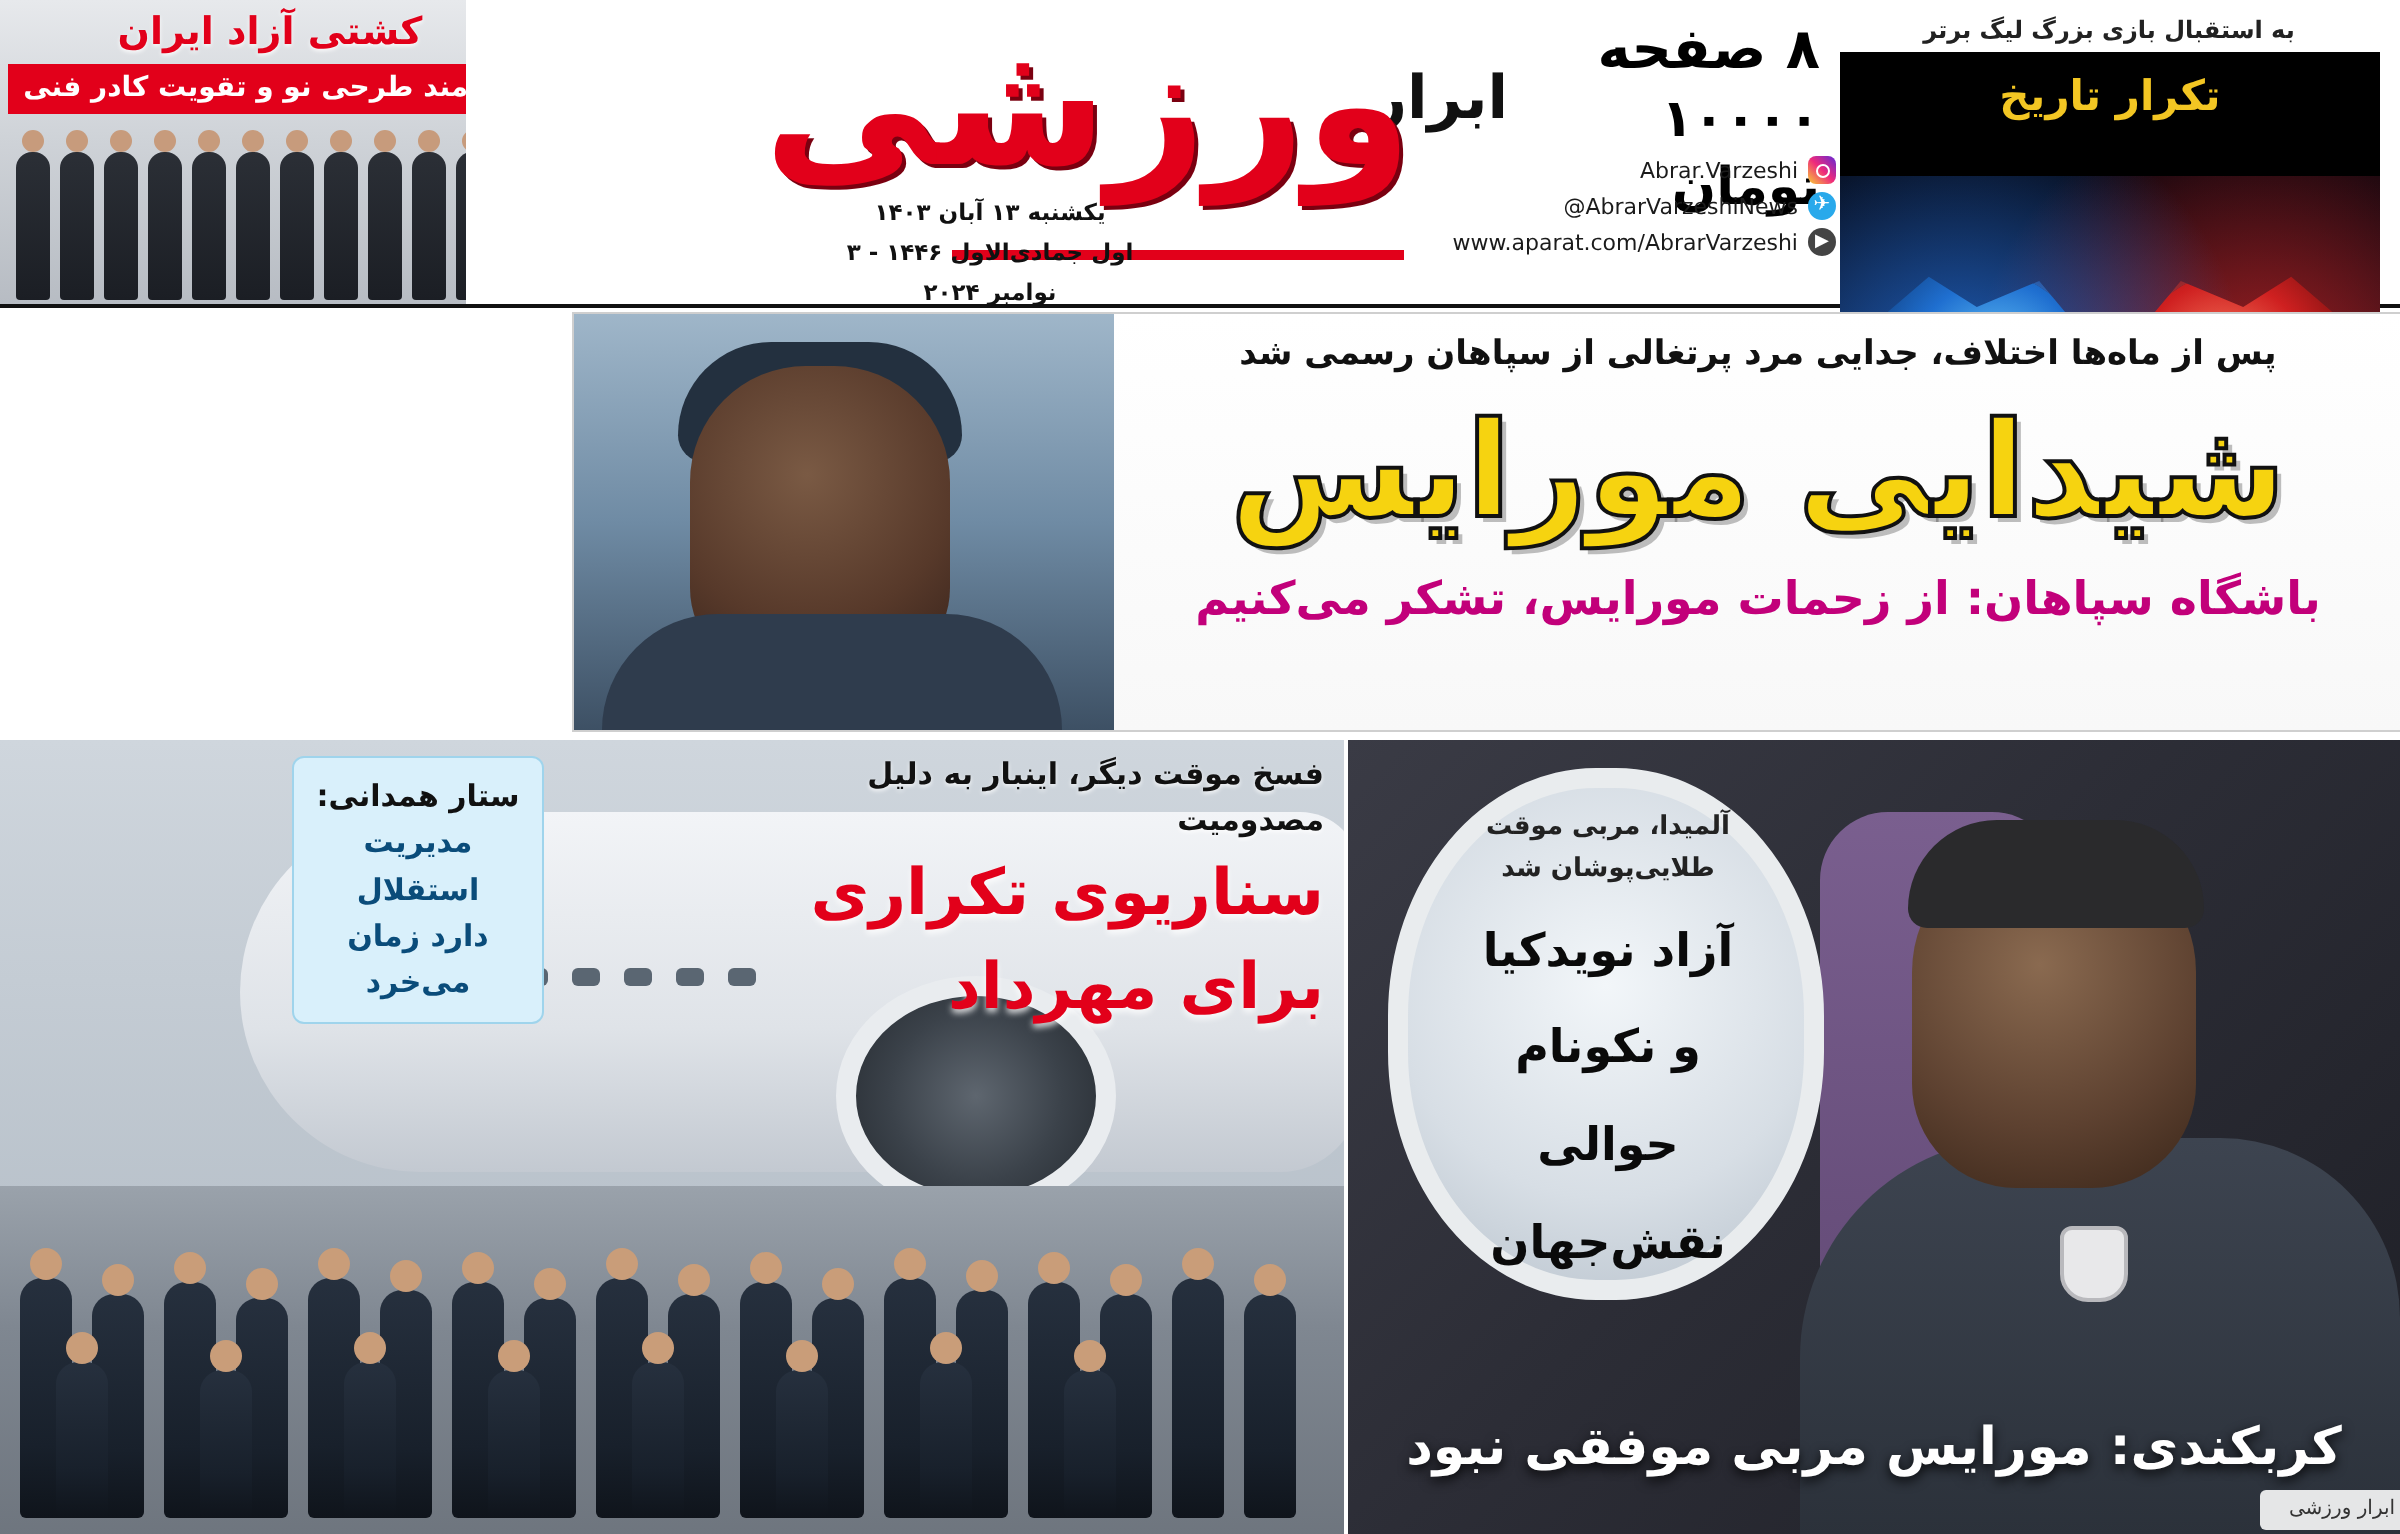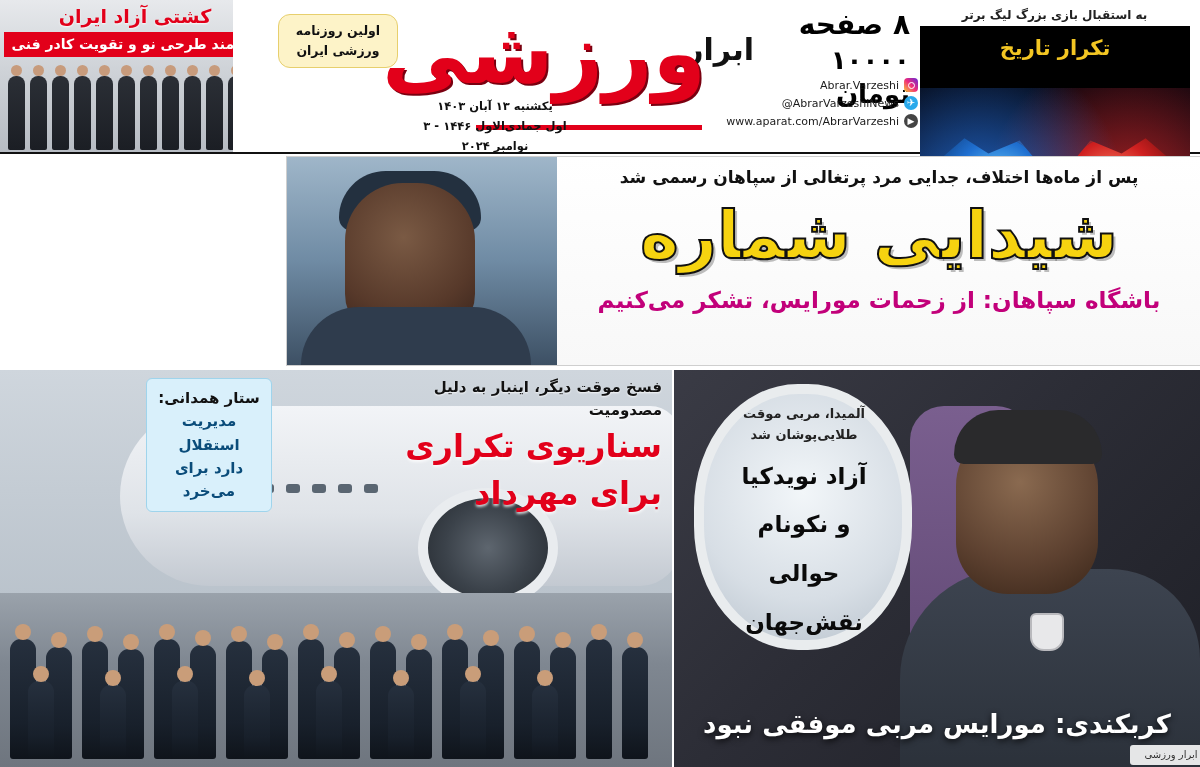--- a/index.html
+++ b/index.html
@@ -651,21 +651,20 @@
         <span class="ico web">▶</span>
       </div>
     </div>
 
     <div class="logo-wrap">
       <div class="logo-small">ابرار</div>
       <div class="logo-main">ورزشی</div>
       <div class="logo-rule"></div>
     </div>
 
-    <div class="first-daily">اولین روزنامه ورزشی ایران</div>
 
     <div class="issue-info">
       <div>یکشنبه ۱۳ آبان ۱۴۰۳</div>
       <div>اول جمادی‌الاول ۱۴۴۶ - ۳ نوامبر ۲۰۲۴</div>
       <div>شماره ۸۶۱۳</div>
     </div>
 
     <div class="wrestle">
       <div class="wrestle-photo">
         <div class="wr-figs">
@@ -705,21 +704,21 @@
   </div>
 
   <div class="lead">
     <div class="lead-photo">
       <div class="hair"></div>
       <div class="head"></div>
       <div class="body"></div>
     </div>
     <div class="lead-text">
       <div class="lead-kicker">پس از ماه‌ها اختلاف، جدایی مرد پرتغالی از سپاهان رسمی شد</div>
-      <div class="lead-head">شیدایی شماره</div>
+      <div class="lead-head">شیدایی مورایس</div>
       <div class="lead-sub">باشگاه سپاهان: از زحمات مورایس، تشکر می‌کنیم</div>
     </div>
   </div>
 
   <div class="story-plane">
     <div class="plane-sky">
       <div class="plane-body">
         <span class="plane-win" style="left:140px"></span>
         <span class="plane-win" style="left:166px"></span>
         <span class="plane-win" style="left:192px"></span>
@@ -760,21 +759,21 @@
 
     <div class="plane-title">
       <div class="plane-kicker">فسخ موقت دیگر، اینبار به دلیل مصدومیت</div>
       <div class="plane-head">سناریوی تکراری</div>
       <div class="plane-head">برای مهرداد</div>
     </div>
 
     <div class="blue-box">
       <div class="bb1">ستار همدانی:</div>
       <div class="bb2">مدیریت استقلال</div>
-      <div class="bb2">دارد برای می‌خرد</div>
+      <div class="bb2">دارد زمان می‌خرد</div>
     </div>
   </div>
 
   <div class="story-portrait">
     <div class="cabin"></div>
     <div class="seat"></div>
     <div class="man-body"></div>
     <div class="man-head"></div>
     <div class="man-hair"></div>
     <div class="team-badge"></div>

